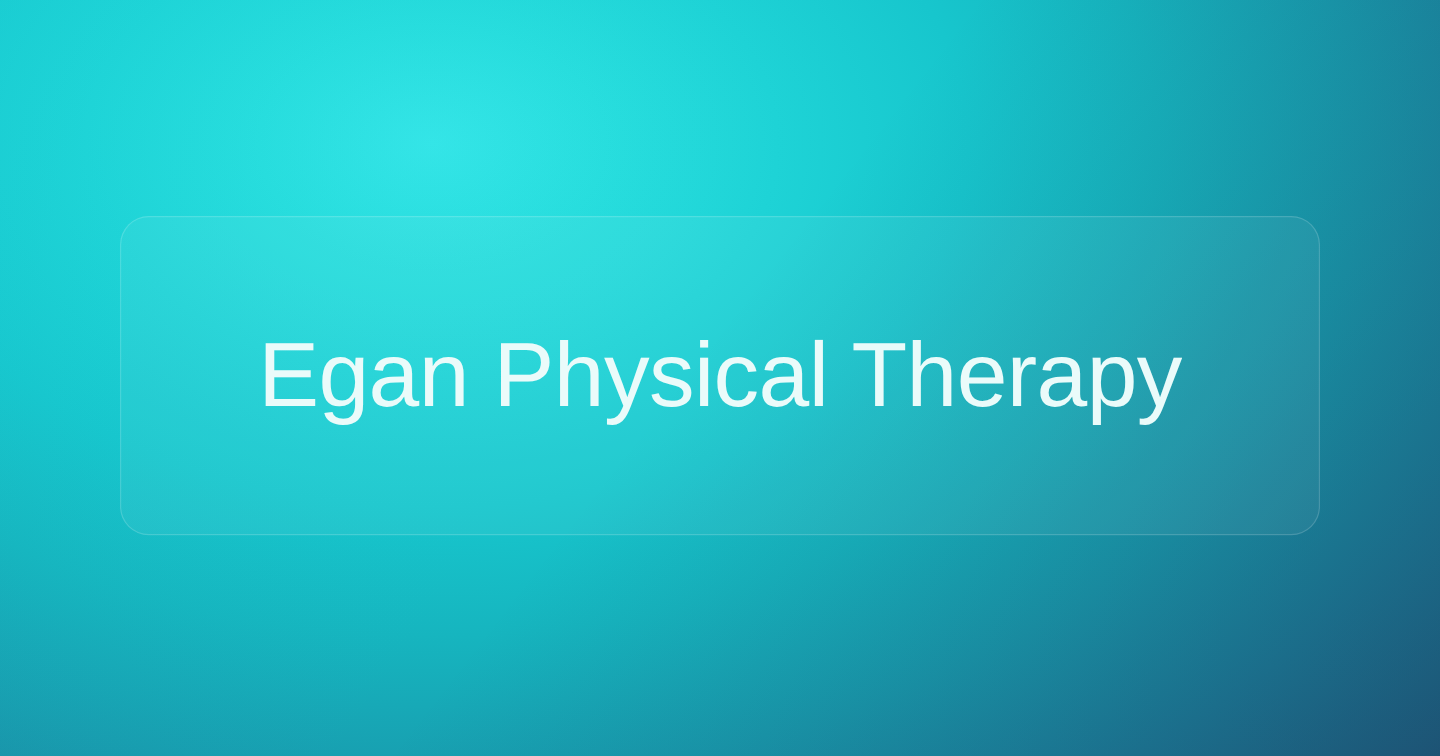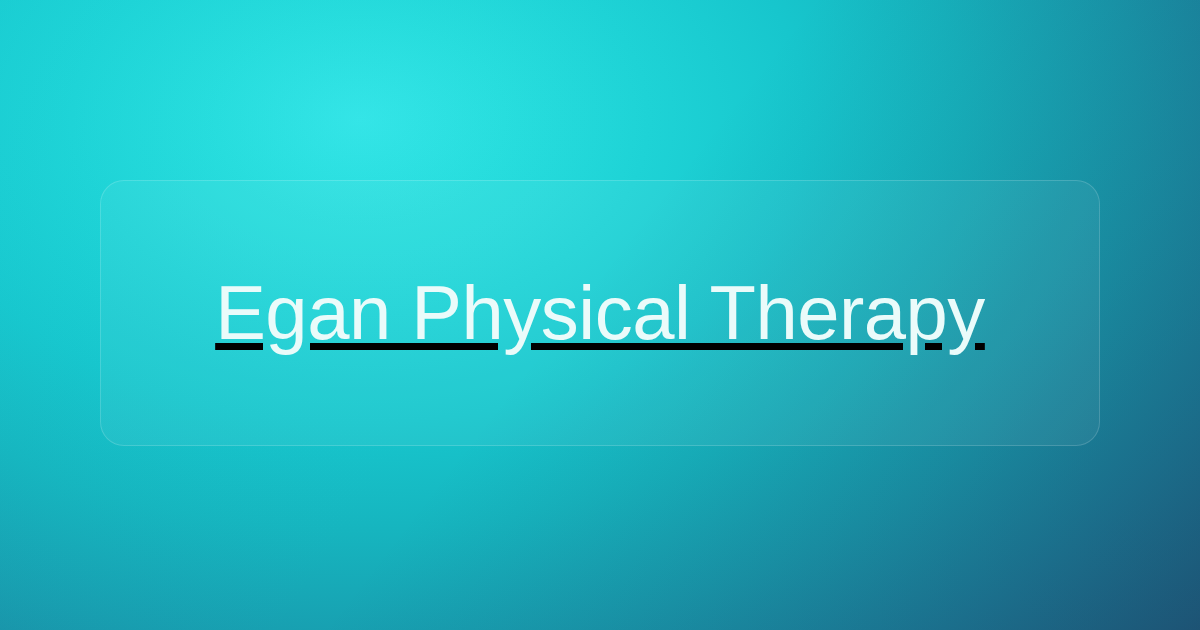--- a/index.html
+++ b/index.html
@@ -73,21 +73,20 @@
     align-items: center;
     justify-content: center;
     z-index: 2;
   }
 
   .card-inner {
     width: 880px;
     display: flex;
     align-items: flex-start;
     justify-content: center;
-    text-decoration: underline;
   }
 
   
   .headline {
     margin: 0;
     font-family: "Liberation Sans", sans-serif;
     font-size: 76px;
     font-weight: 400;
     line-height: 1.18;
     letter-spacing: -0.5px;

